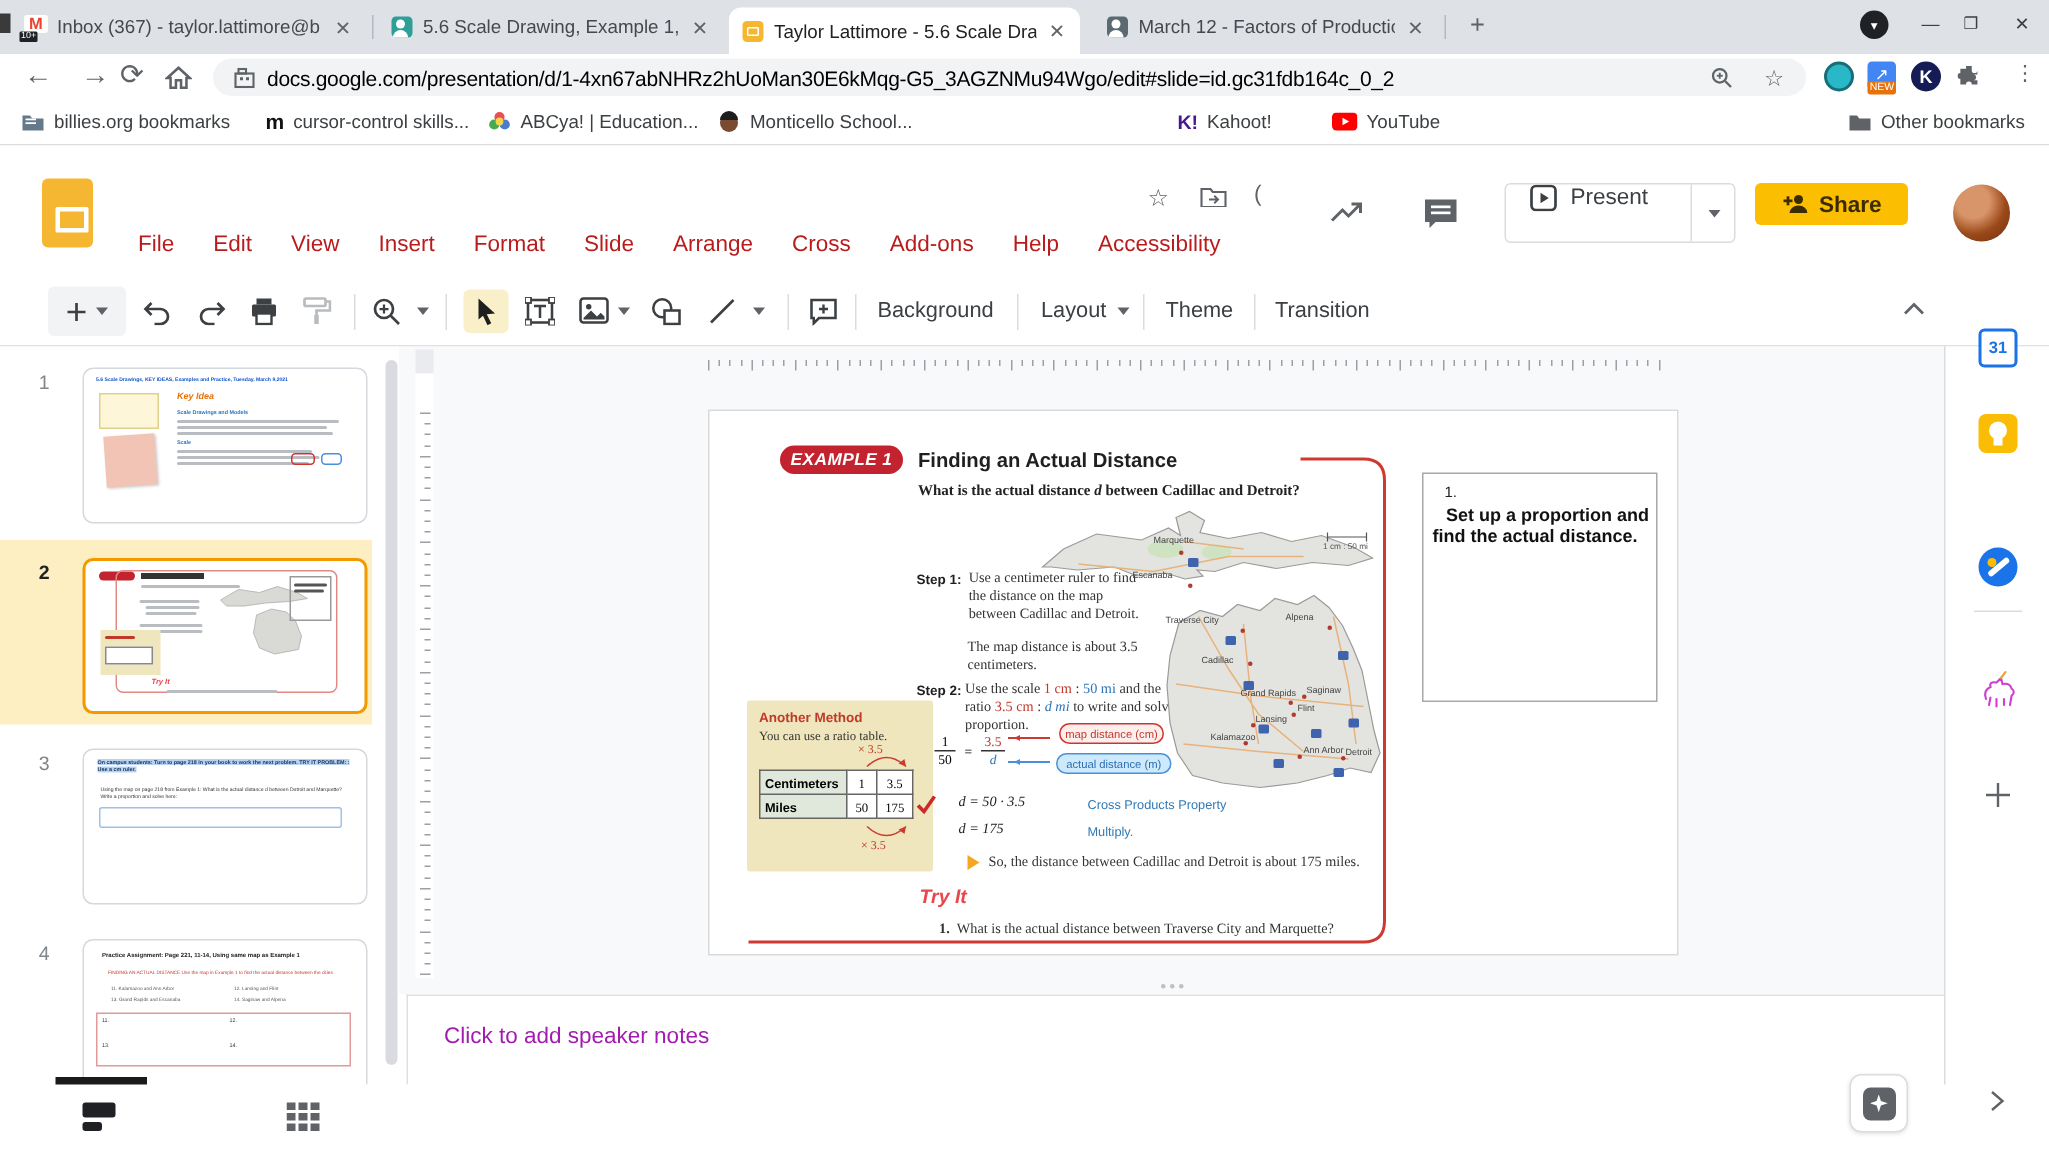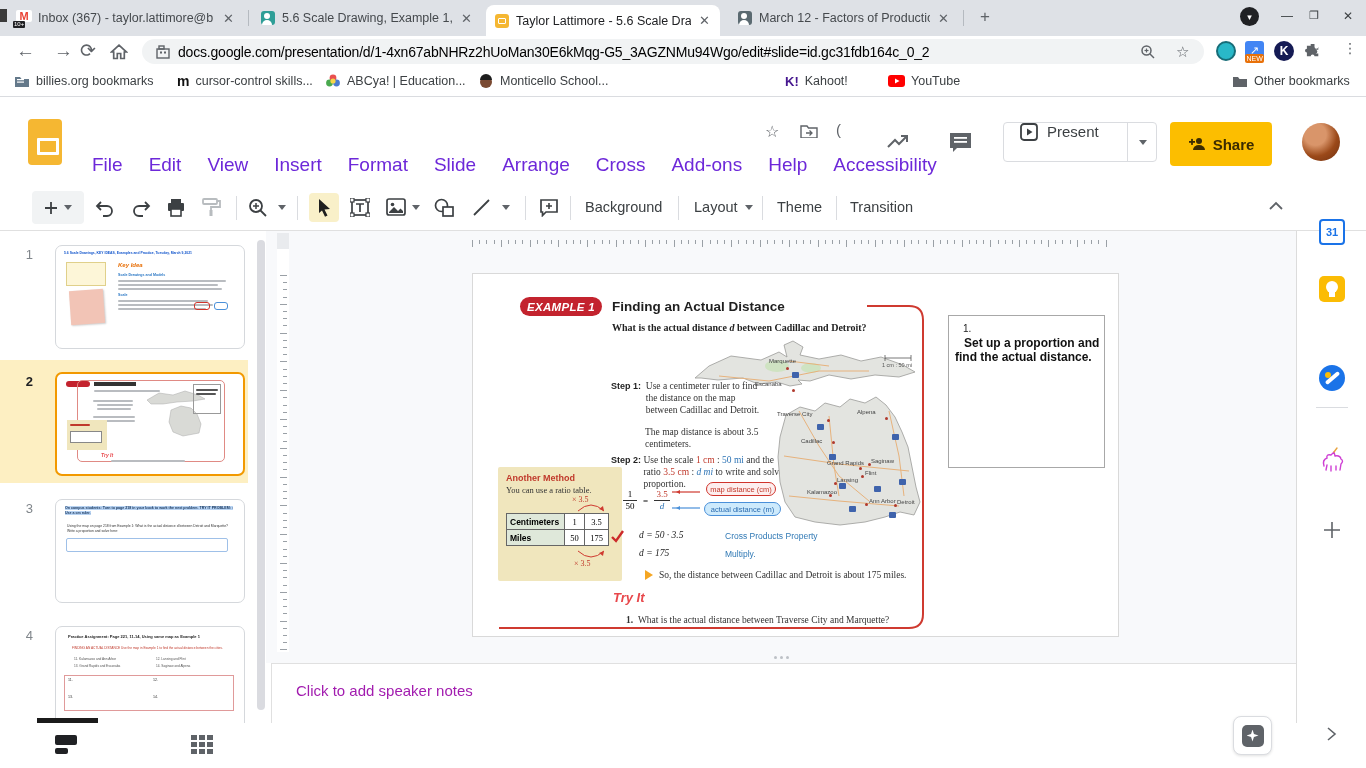--- a/index.html
+++ b/index.html
@@ -30,25 +30,25 @@
 .url{font-size:14px;color:#000000;white-space:nowrap;letter-spacing:-.2px}
 
 .bmbar{left:0;top:66px;width:1366px;height:31px;background:#fff;border-bottom:1px solid #dadce0}
 .bm{top:0;height:30px;display:flex;align-items:center;gap:6px;font-size:12.5px;color:#3c4043}
 
 .dochead{left:0;top:97px;width:1366px;height:87px;background:#fff}
 .slideslogo{left:28px;top:22px;width:34px;height:46px;background:#f5b732;border-radius:4px}
 .slideslogo:after{content:"";position:absolute;left:9px;top:19px;width:16px;height:11px;border:3px solid #fff;border-radius:1px}
 .doctitle{left:90px;top:21px;font-size:18px;color:#202124;white-space:nowrap}
 .headicons{color:#5f6368}
-.menubar{left:92px;top:57px;display:flex;gap:26px;font-size:19px;color:#6d28d9}
+.menubar{left:92px;top:57px;display:flex;gap:26px;font-size:15px;color:#b91c1c}
 .menubar span{cursor:default}
 .presentbtn{left:1003px;top:25px;width:154px;height:40px;border:1px solid #dadce0;border-radius:4px;background:#fff;display:flex;align-items:flex-start}
 .presentbtn .lbl{font-size:15px;color:#3c4043;margin-left:9px}
-.sharebtn{left:1170px;top:25px;width:102px;height:44px;background:#fcbe00;border-radius:4px;display:flex;align-items:center;justify-content:center;gap:8px}
+.sharebtn{left:1170px;top:25px;width:102px;height:28px;background:#fcbe00;border-radius:4px;display:flex;align-items:center;justify-content:center;gap:8px}
 .sharebtn .lbl{font-size:15px;font-weight:bold;color:#3b2b00}
 .avatar{left:1302px;top:26px;width:38px;height:38px;border-radius:50%;background:radial-gradient(circle at 35% 30%,#d9956a 0 30%,#9b4919 60%,#6e2f10)}
 
 .tbar{left:0;top:184px;width:1366px;height:47px;background:#fff;border-bottom:1px solid #e0e0e0}
 .tsep{top:12px;width:1px;height:24px;background:#dadce0}
 .tbtn-text{top:0;height:46px;display:flex;align-items:center;font-size:14.5px;color:#3c4043}
 .plusbtn{left:32px;top:7px;width:52px;height:33px;background:#f1f3f4;border-radius:4px;display:flex;align-items:center;justify-content:center;gap:6px}
 .selhl{left:309px;top:9px;width:30px;height:29px;background:#f9f0c9;border-radius:4px}
 .caret{width:0;height:0;border-left:4px solid transparent;border-right:4px solid transparent;border-top:5px solid #5f6368}
 

